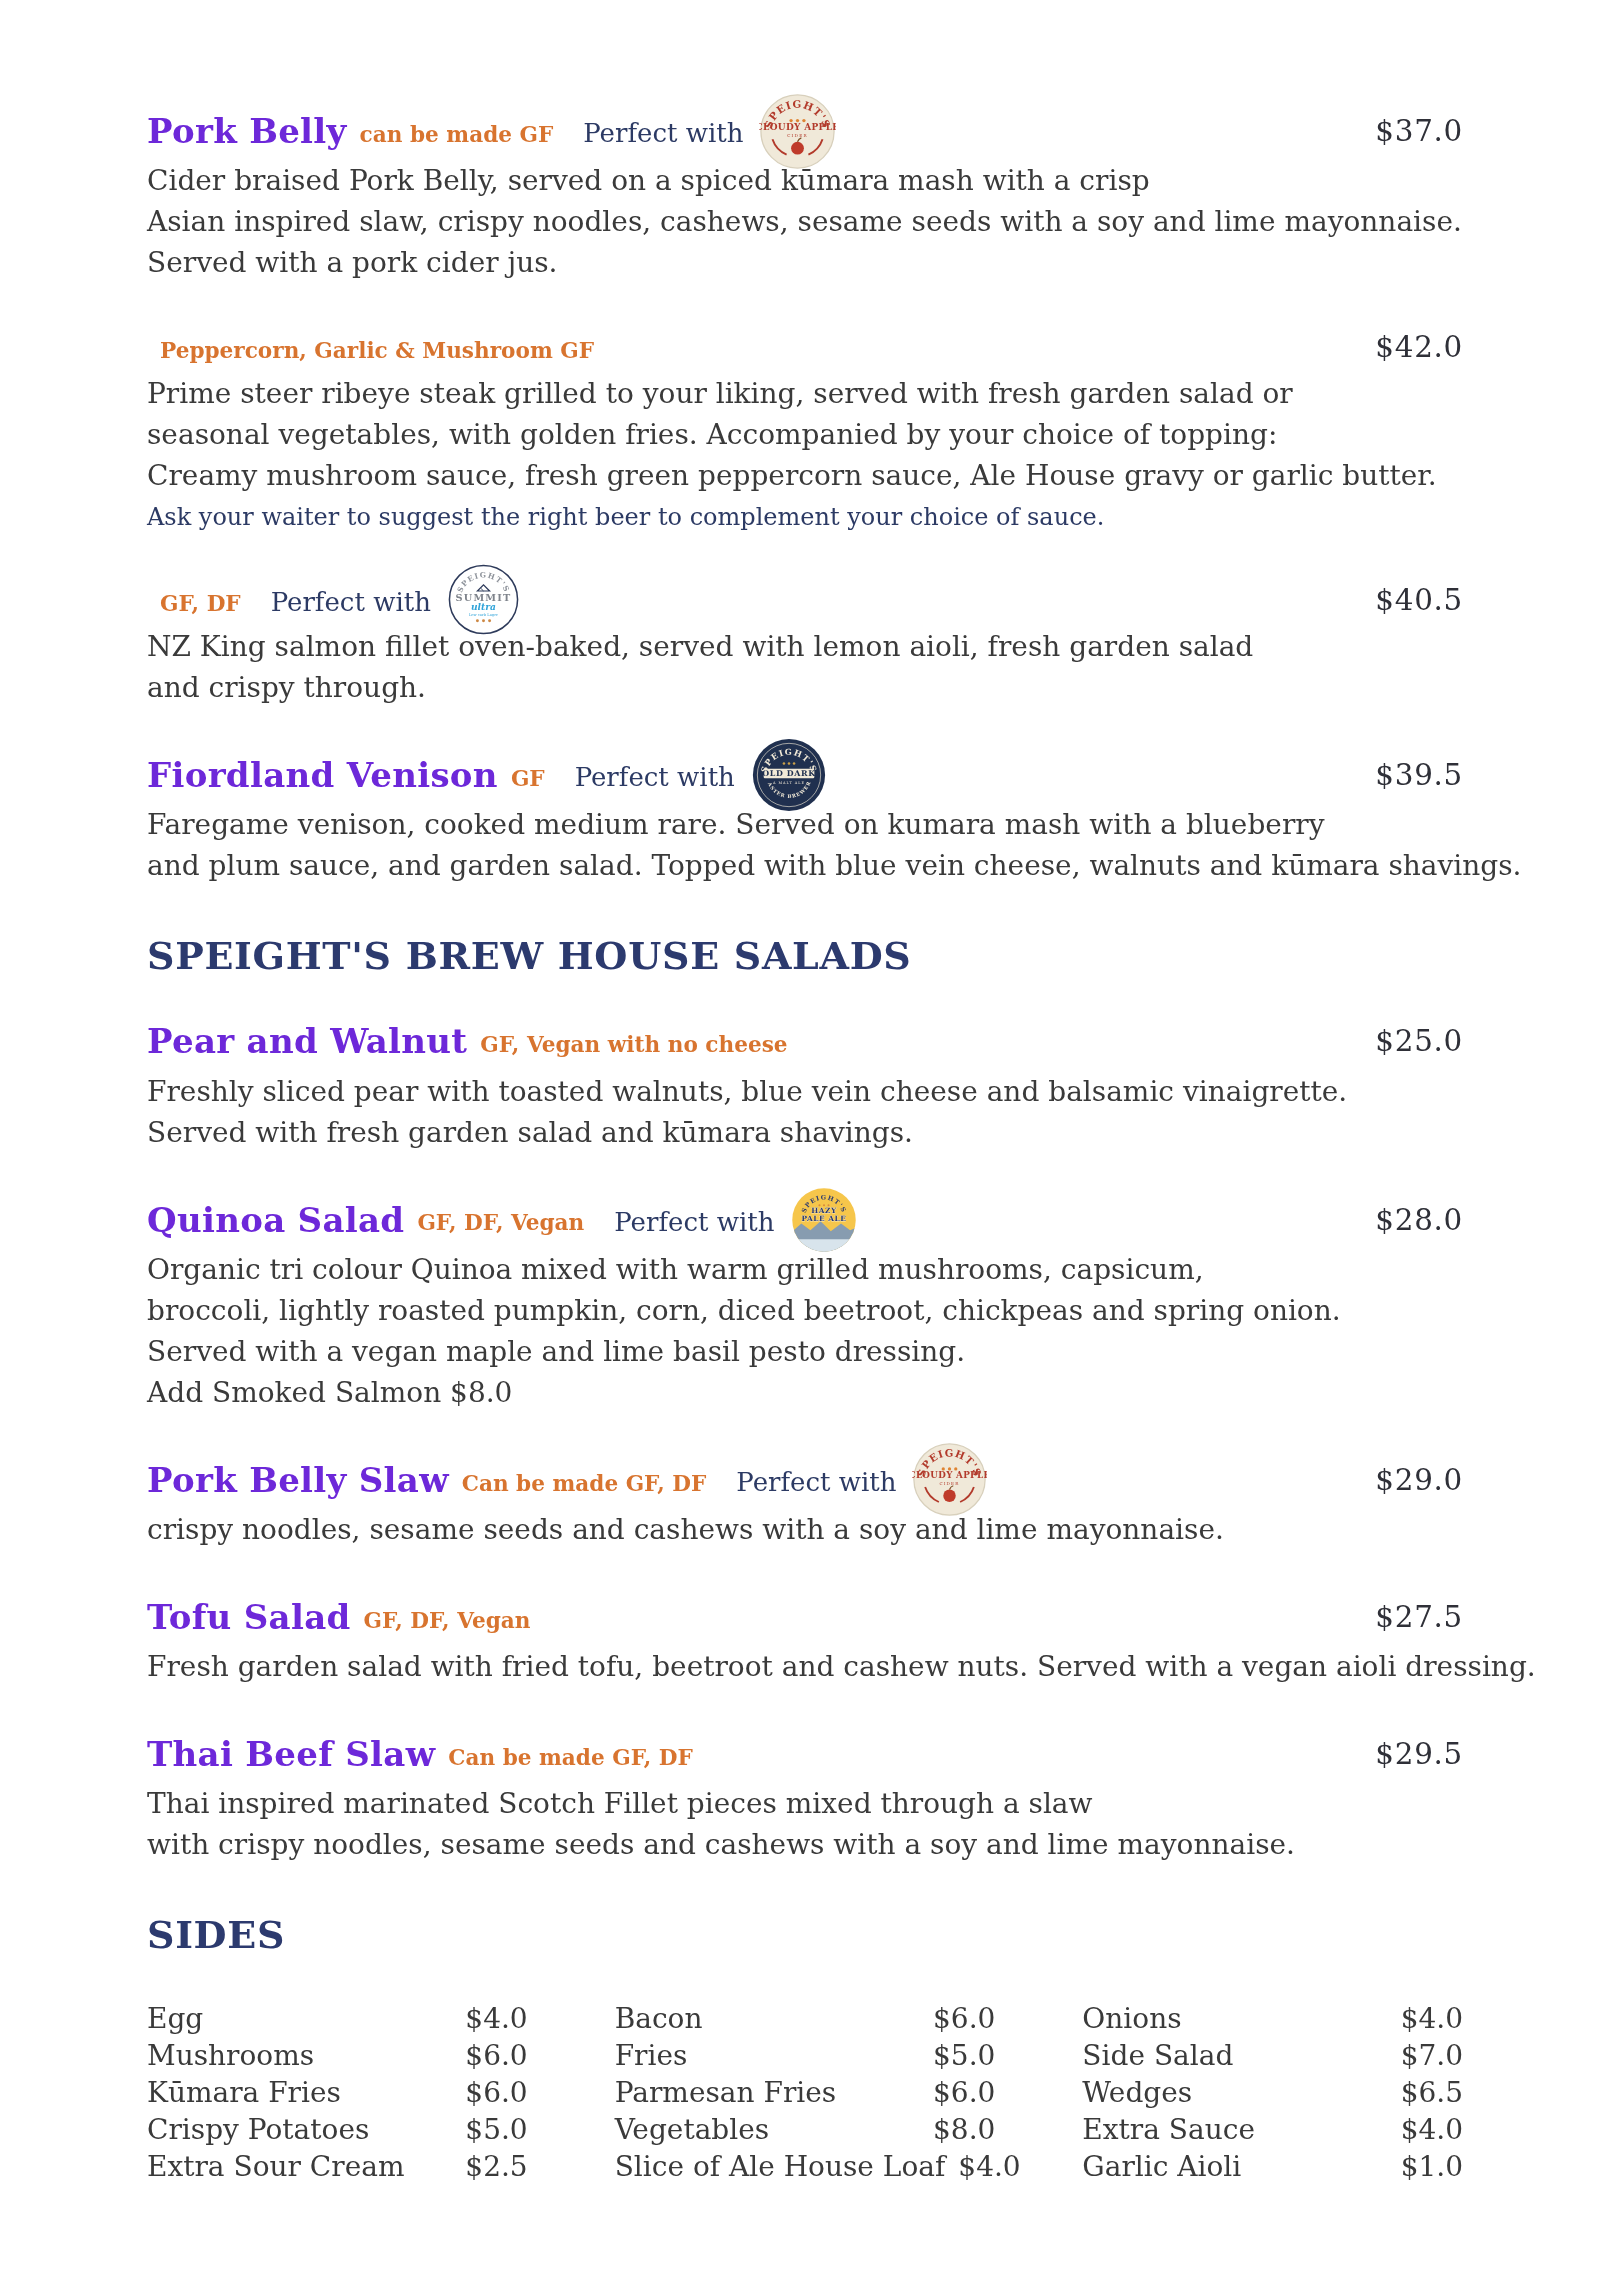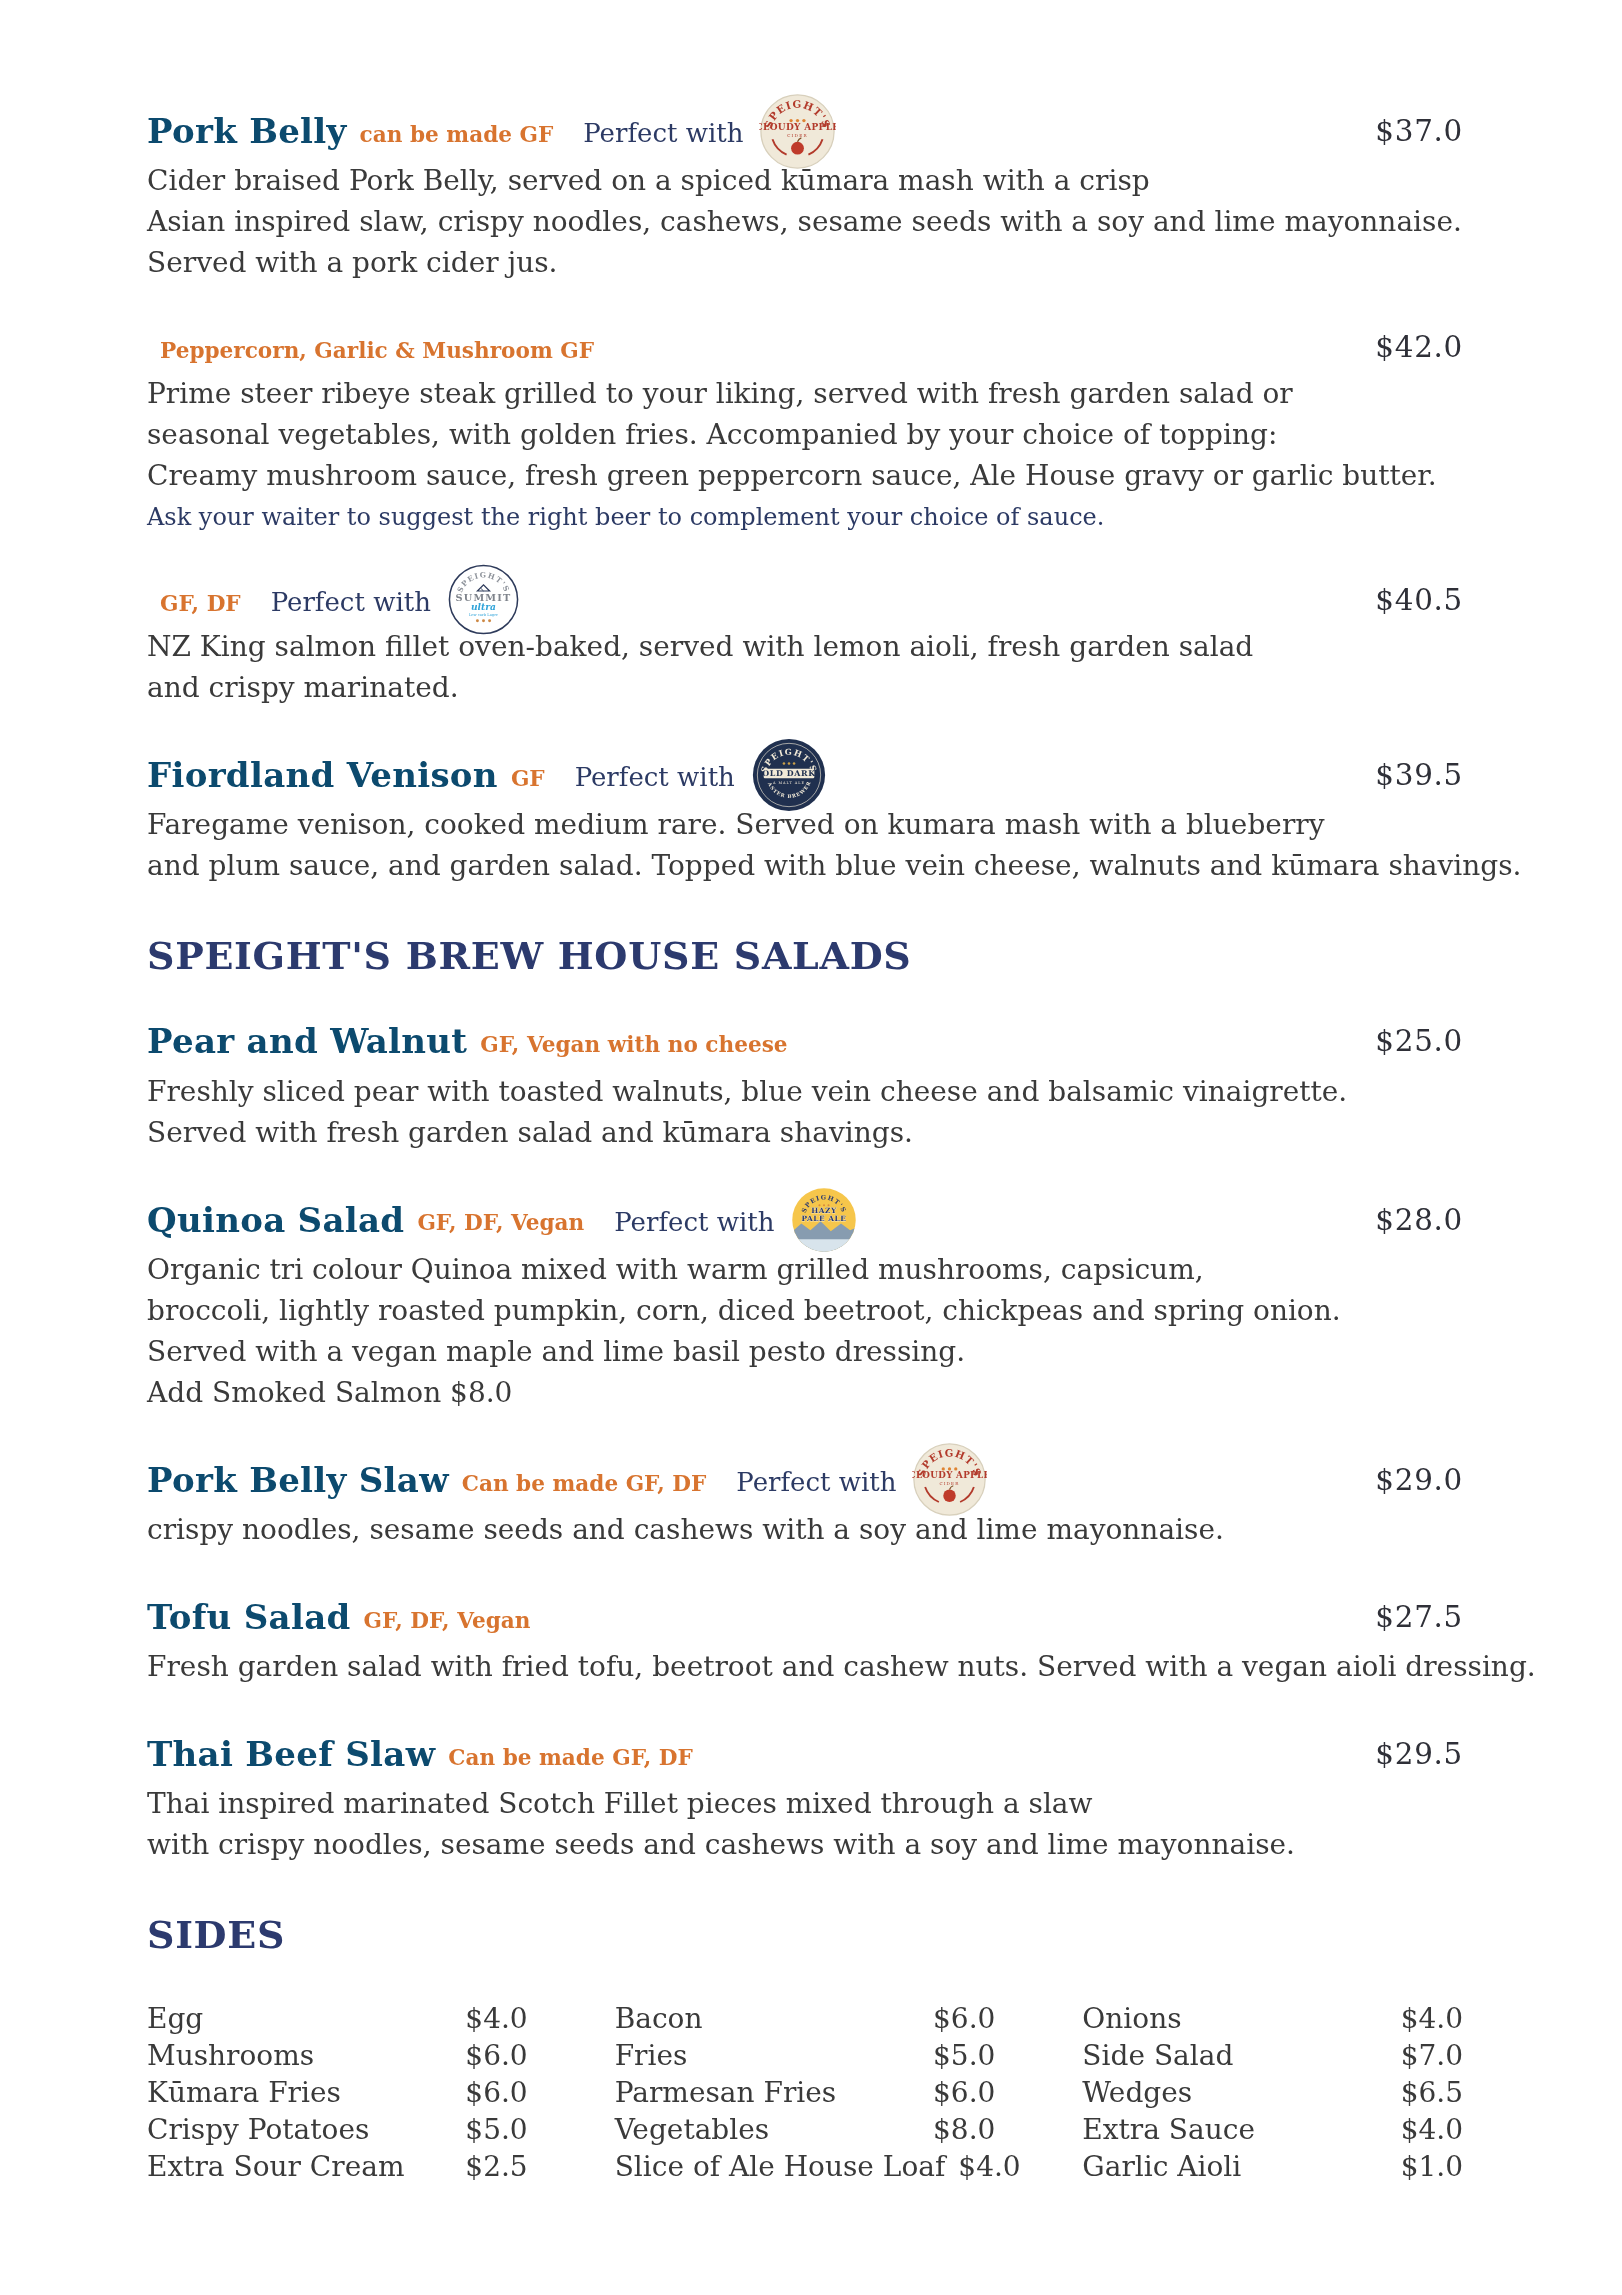--- a/index.html
+++ b/index.html
@@ -5,21 +5,21 @@
   * { box-sizing: border-box; }
   html,body { margin:0; padding:0; }
   body {
     width:1623px; height:2295px; background:#ffffff; overflow:hidden;
     font-family:"DejaVu Serif","Liberation Serif",serif;
   }
   .page { padding:111px 160px 0 147px; }
 
   .item { margin-bottom:47px; }
   .item-head { display:flex; align-items:center; }
-  .item-name { font-size:34px; font-weight:700; color:#0c4a6e; letter-spacing:0.3px; white-space:nowrap; }
+  .item-name { font-size:34px; font-weight:700; color:#6d28d9; letter-spacing:0.3px; white-space:nowrap; }
   .item-tag  { font-size:21.6px; font-weight:700; color:#d8742f; margin-left:13px; position:relative; top:3.3px; white-space:nowrap; }
   .perfect-with { font-size:26px; color:#2c3a64; margin-left:30px; position:relative; top:2px; white-space:nowrap; }
   .price { margin-left:auto; font-size:29.4px; color:#2f3038; letter-spacing:0.7px; white-space:nowrap; }
   .desc { margin-top:9.2px; }
   .desc-line { font-size:28px; line-height:41px; color:#3a3a3a; white-space:nowrap; }
   .note-line { font-size:24px; line-height:37px; color:#2c3a64; margin-top:2.6px; white-space:nowrap; }
   .adds-line { display:flex; gap:51px; }
 
   .section-heading { font-size:38px; font-weight:700; color:#2c3a6e; letter-spacing:0.7px; margin:23.6px 0 43px; }
 
@@ -105,21 +105,21 @@
         <text x="60" y="78" class="su-ultra">ultra</text>
         <text x="60" y="87" class="su-tag">Low carb Lager</text>
         <circle cx="50" cy="95" r="2.4" fill="#cd8844"></circle>
           <circle cx="60" cy="95" r="2.4" fill="#cd8844"></circle>
           <circle cx="70" cy="95" r="2.4" fill="#cd8844"></circle>
       </svg>
       <span class="price">$40.5</span>
     </div>
     <div class="desc">
       <div class="desc-line">NZ King salmon fillet oven-baked, served with lemon aioli, fresh garden salad</div>
-      <div class="desc-line">and crispy marinated.</div>
+      <div class="desc-line">and crispy through.</div>
     </div>
   </div>
 
   <div class="item">
     <div class="item-head">
       <span class="item-name">Fiordland Venison</span>
       <span class="item-tag">GF</span>
       <span class="perfect-with">Perfect with</span>
       <svg class="badge" viewBox="0 0 120 120" width="76" height="76">
         <circle cx="60" cy="60" r="57" fill="#20304f"></circle>

